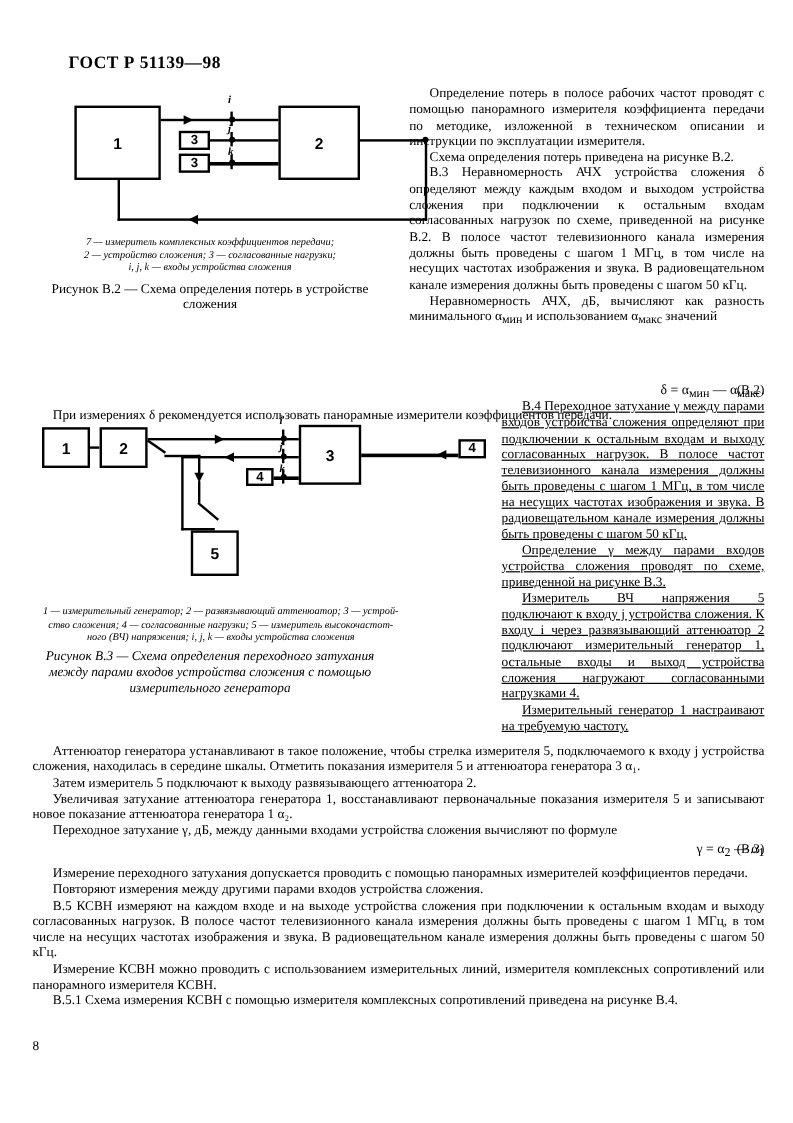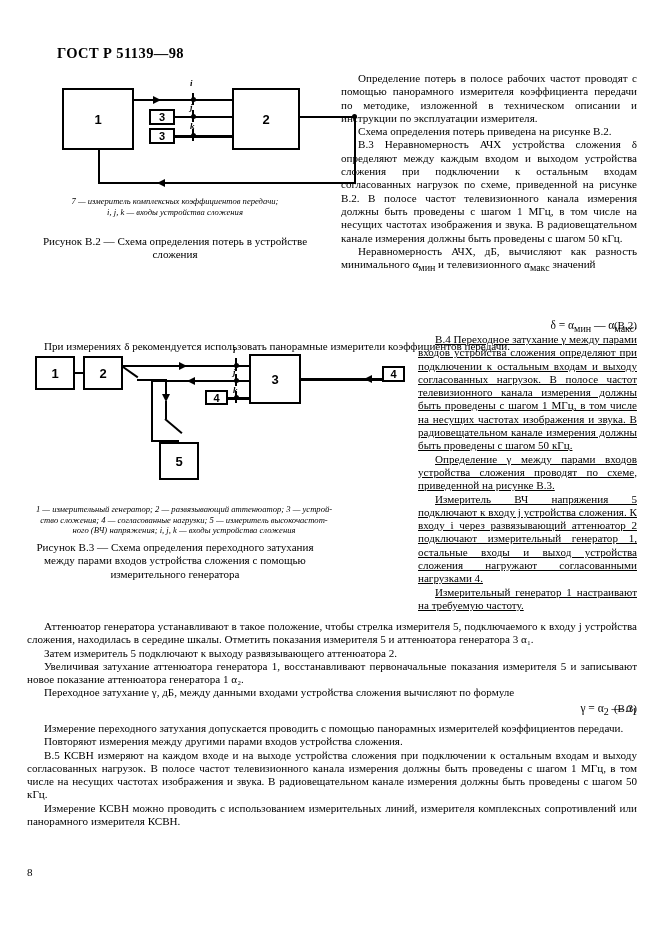--- a/index.html
+++ b/index.html
@@ -146,21 +146,21 @@
   .fig-caption {
     position: absolute;
     font-size: 11.1px;
     line-height: 13.3px;
     text-align: center;
     width: 296px;
   }
   .legend-1 { left: 27px; top: 196px; }
   .cap-1    { left: 27px; top: 235px; }
   .legend-2 { left: 24px; top: 504px; width: 320px; }
-  .cap-2    { left: 27px; top: 541px; }
+  .cap-2    { left: 27px; top: 541px; font-style: italic; }
 
   
   .formula {
     position: absolute;
     width: 610px;
     left: 27px;
     font-size: 11.5px;
     text-align: right;
   }
   .formula .num {
@@ -228,30 +228,31 @@
     <div class="wire h" style="left:273px; top:38px; width:56px;"></div>
     <div class="dot" style="left:325px; top:35.5px;"></div>
     <div class="wire v" style="left:327px; top:38px; height:68px;"></div>
     <div class="wire h" style="left:71px; top:104px; width:258px;"></div>
     <div class="arrowhead left" style="left:130px; top:100.5px;"></div>
     <div class="wire v" style="left:71px; top:72px; height:34px;"></div>
   </div>
 
   <div class="legend legend-1">
     <div class="it">7 — измеритель комплексных коэффициентов передачи;</div>
+    <div class="it">2 — устройство сложения; 3 — согласованные нагрузки;</div>
     <div class="it">i, j, k — входы устройства сложения</div>
   </div>
   <div class="fig-caption cap-1">Рисунок В.2 — Схема определения потерь в устройстве сложения</div>
 
   <div class="col-right-1">
     <p class="txt indent">Определение потерь в полосе рабочих частот проводят с помощью панорамного измерителя коэффициента передачи по методике, изложенной в техническом описании и инструкции по эксплуатации измерителя.</p>
     <p class="txt indent">Схема определения потерь приведена на рисунке В.2.</p>
     <p class="txt indent">В.3 Неравномерность АЧХ устройства сложения δ определяют между каждым входом и выходом устройства сложения при подключении к остальным входам согласованных нагрузок по схеме, приведенной на рисунке В.2. В полосе частот телевизионного канала измерения должны быть проведены с шагом 1 МГц, в том числе на несущих частотах изображения и звука. В радиовещательном канале измерения должны быть проведены с шагом 50 кГц.</p>
     <p class="txt indent">
-      <span>Неравномерность АЧХ, дБ, вычисляют как разность минимального α</span><sub>мин</sub><span> и телевизионного α</span><sub>макс</sub><span> значений</span>
+      <span>Неравномерность АЧХ, дБ, вычисляют как разность минимального α</span><sub>мин</sub><span> и использованием α</span><sub>макс</sub><span> значений</span>
     </p>
   </div>
 
 
   <div class="formula f1">
     <span><span>δ = α</span><sub>мин</sub><span> — α</span><sub>макс</sub><span>.</span></span>
     <span class="num">(В.2)</span>
   </div>
 
   <div style="position:absolute; left:27px; top:340px; width:610px;">
@@ -344,17 +345,18 @@
   <div class="formula f2">
     <span><span>γ = α</span><sub>2</sub><span> — α</span><sub>1</sub></span>
     <span class="num">(В.3)</span>
   </div>
 
   <div style="position:absolute; left:27px; top:722px; width:610px;">
     <p class="txt indent">Измерение переходного затухания допускается проводить с помощью панорамных измерителей коэффициентов передачи.</p>
     <p class="txt indent">Повторяют измерения между другими парами входов устройства сложения.</p>
     <p class="txt indent">В.5  КСВН измеряют на каждом входе и на выходе устройства сложения при подключении к остальным входам и выходу согласованных нагрузок. В полосе частот телевизионного канала измерения должны быть проведены с шагом 1 МГц, в том числе на несущих частотах изображения и звука. В радиовещательном канале измерения должны быть проведены с шагом 50 кГц.</p>
     <p class="txt indent">Измерение КСВН можно проводить с использованием измерительных линий, измерителя комплексных сопротивлений или панорамного измерителя КСВН.</p>
+    <p class="txt indent">В.5.1 Схема измерения КСВН с помощью измерителя комплексных сопротивлений приведена на рисунке В.4.</p>
   </div>
 
   <div class="page-num">8</div>
 
 </div>
 
 </body></html>

